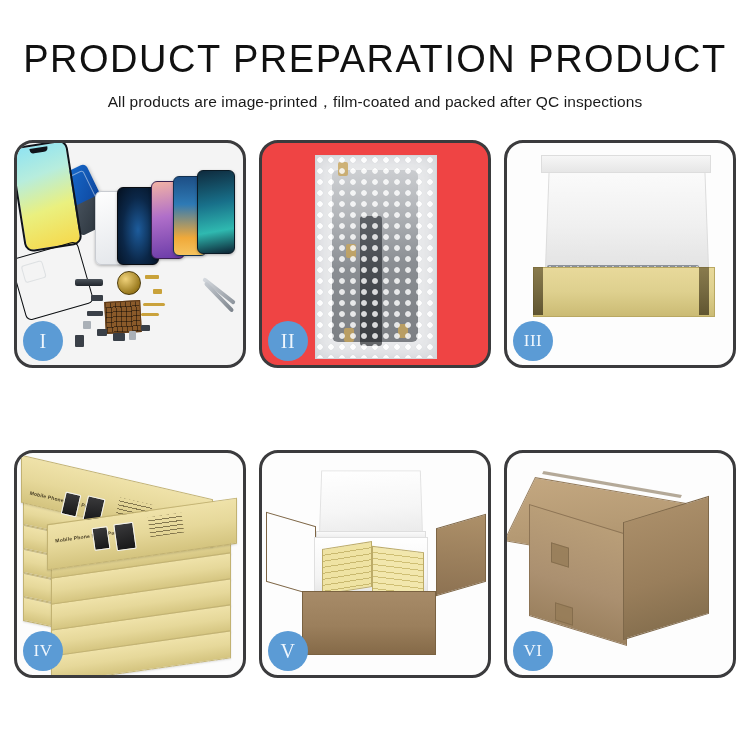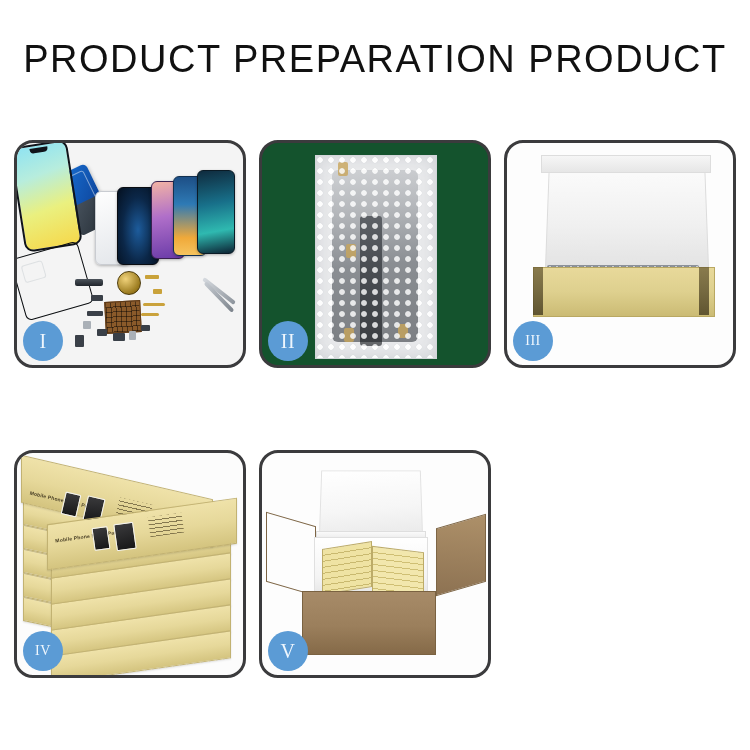--- a/index.html
+++ b/index.html
@@ -77,21 +77,21 @@
     border-radius: 50%;
     background: #5b9bd5;
     color: #eef6fd;
     font-family: "Liberation Serif", serif;
     font-size: 20px;
     line-height: 40px;
     text-align: center;
     letter-spacing: 0.5px;
     z-index: 40;
   }
-  .badge.wide { font-size: 14px; text-align: center; }
+  .badge.wide { font-size: 17px; text-align: center; }
 
   
   .p1 { background: #f4f4f4; }
   .phone {
     position: absolute;
     border-radius: 6px;
     box-shadow: 0 1px 3px rgba(0,0,0,.28);
   }
   
   .film-blue {
@@ -207,21 +207,21 @@
     background: radial-gradient(circle at 35% 32%, #f0d27a, #9a7a1e 70%, #5e4a10);
     border:1px solid #4e3c0c;
   }
   .speaker {
     position:absolute; left:58px; top:136px;
     width:28px; height:7px; border-radius:2px;
     background: linear-gradient(180deg,#4c535b,#20252b);
   }
 
   
-  .p2 { background: #14532d; }
+  .p2 { background: #ef4444; }
   .bubblepack {
     position:absolute;
     left:53px; top:12px;
     width:120px; height:202px;
     background:#e9eaec;
     background-image:
       radial-gradient(circle at 4px 4px, rgba(255,255,255,.95) 2.6px, rgba(214,217,221,.75) 3.2px, transparent 3.6px);
     background-size: 11px 11px;
     border: 1px solid #d3d6da;
     box-shadow: inset 0 0 18px rgba(150,155,162,.35);
@@ -413,20 +413,21 @@
     position:absolute;
     background: rgba(150,124,88,.85);
     border:1px solid rgba(120,98,68,.6);
   }
 </style>
 </head>
 <body>
 
 <div class="header">
   <h1 class="title">PRODUCT PREPARATION PRODUCT</h1>
+  <p class="subtitle">All products are image-printed，film-coated and packed after QC inspections</p>
 </div>
 
 <div class="grid">
 
   <div class="panel p1">
     <div class="panel-stage">
       <div class="film-blue"></div>
       <div class="film-dark"></div>
 
       <div class="phone disp-a"></div>
@@ -525,14 +526,25 @@
       <div class="c5-lid"></div>
       <div class="c5-lid-lip"></div>
       <div class="c5-foam"></div>
       <div class="c5-ystack"></div>
       <div class="c5-ystack2"></div>
       <div class="c5-front"></div>
     </div>
     <div class="badge">V</div>
   </div>
 
+  <div class="panel p6">
+    <div class="panel-stage">
+      <div class="c6-top"></div>
+      <div class="c6-seam"></div>
+      <div class="c6-left"></div>
+      <div class="c6-right"></div>
+      <div class="c6-tape" style="left:44px; top:92px; width:16px; height:18px; transform:skewY(17deg);"></div>
+      <div class="c6-tape" style="left:48px; top:152px; width:16px; height:16px; transform:skewY(17deg);"></div>
+    </div>
+    <div class="badge wide">VI</div>
+  </div>
 
 </div>
 
 </body></html>

